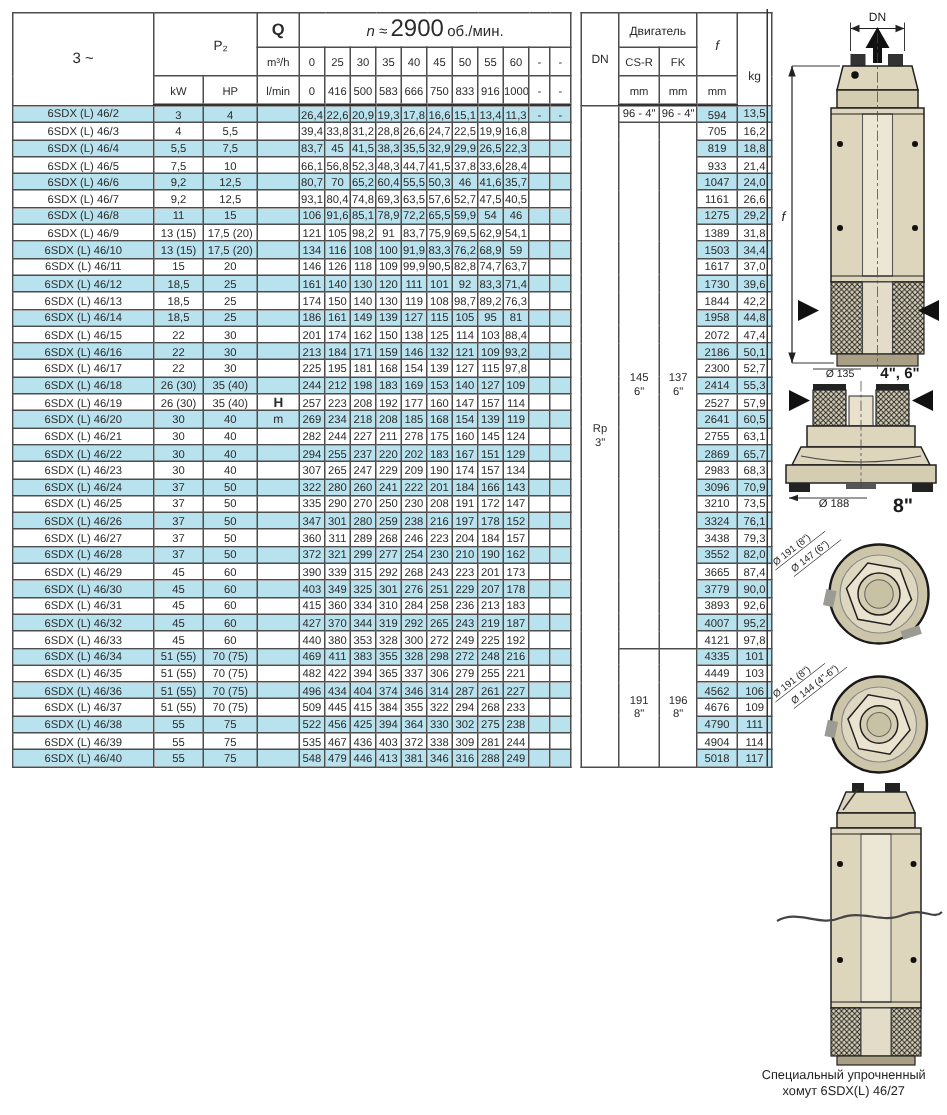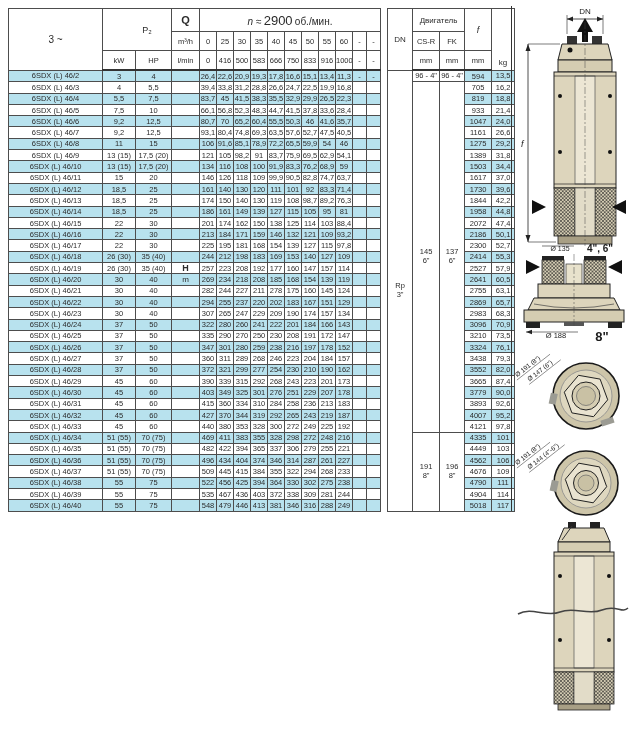--- a/index.html
+++ b/index.html
@@ -10,24 +10,24 @@
         overflow:hidden;white-space:nowrap;}
   thead th{font-weight:normal;font-size:8px;background:#fff;}
   tr.hr1 th{height:22px;}
   tr.hr2 th{height:18px;font-size:7.5px;}
   tr.hr3 th{height:18px;font-size:7.5px;border-bottom:2px solid #333;}
   th.th-phase{font-size:10px;}
   th.p2{font-size:9px;padding-left:20px;}
   th.qh{font-size:11px;font-weight:bold;}
   th.unit{font-size:7px;}
   .rpm-n{font-style:italic;font-size:10px;}
-  .rpm-v{font-size:13px;}
+  .rpm-v{font-size:16px;}
   .rpm-s{font-size:10px;}
   th.fh{font-style:italic;font-size:9px;}
-  th.kgh{vertical-align:bottom;padding-bottom:3px;font-size:8px;}
+  th.kgh{vertical-align:bottom;padding-bottom:15px;font-size:8px;}
   tbody td{font-size:7.5px;height:10.3px;line-height:9px;}
   tbody td.model{font-size:7.5px;}
   tbody tr:nth-child(odd) td{background:#b8e2ee;}
   tbody tr td.wt{background:#fff;line-height:8.5px;}
   .spec tr th.sp,.spec tr td.sp{border:none;background:#fff !important;}
   td.qc{font-size:8px;}
   td.hb{font-weight:bold;font-size:9px;}
   td.dn div,td.mt div{line-height:8.5px;font-size:7.5px;}
   .divider{position:absolute;left:511px;top:6px;width:1px;height:505px;background:#333;}
   .gfx{position:absolute;overflow:visible;}
@@ -1053,14 +1053,18 @@
       <circle cx="97" cy="56" r="2" fill="#111"></circle>
     <circle cx="48" cy="120" r="2" fill="#111"></circle>
       <circle cx="97" cy="120" r="2" fill="#111"></circle>
     <path d="M6,94 C 20,86 34,98 48,92 S 76,96 90,90 S 110,94 116,88" fill="none" stroke="#444" stroke-width="1.5"></path>
     <rect x="42" y="152" width="20" height="32" fill="url(#p3h)" stroke="#222" stroke-width="0.8"></rect>
     <rect x="82" y="152" width="20" height="32" fill="url(#p3h)" stroke="#222" stroke-width="0.8"></rect>
     <rect x="62" y="152" width="20" height="32" fill="#e2dcc8" stroke="#444" stroke-width="0.7"></rect>
     <rect x="46" y="184" width="52" height="6" fill="#a89f85" stroke="#222" stroke-width="0.8"></rect>
   </svg>
 
+  <div class="caption">
+    <div>Специальный упрочненный</div>
+    <div>хомут 6SDX(L) 46/27</div>
+  </div>
 
 </div>
 
 </body></html>

